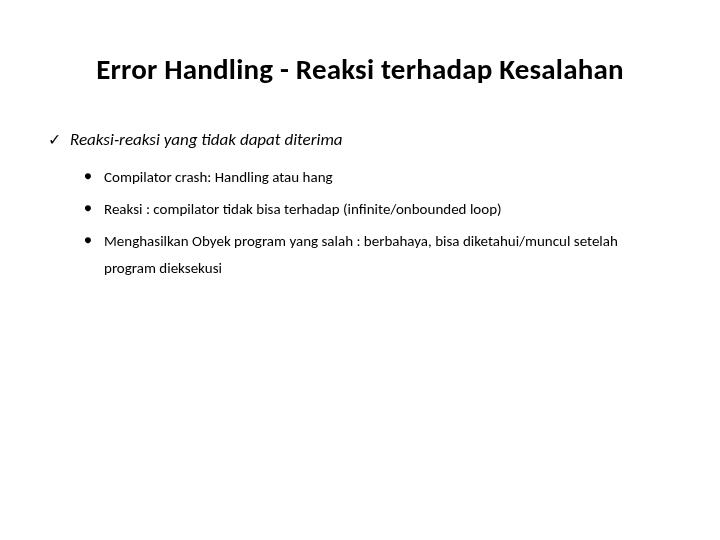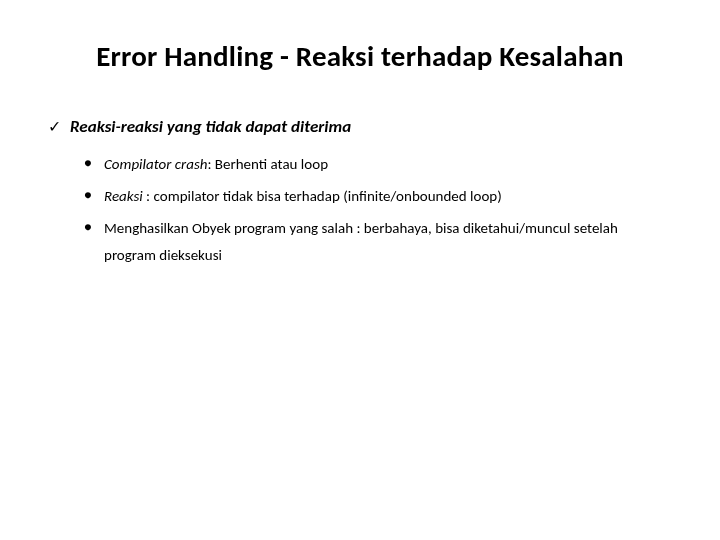--- a/index.html
+++ b/index.html
@@ -9,20 +9,21 @@
     height: 540px;
     background: #ffffff;
     font-family: Calibri, "Segoe UI", Arial, sans-serif;
     color: #000;
   }
   .slide {
     box-sizing: border-box;
     width: 720px;
     height: 472px;
     padding: 28px 48px 0 48px;
+    margin-top: 13px;
   }
   .title {
     font-size: 29px;
     font-weight: 700;
     text-align: center;
     margin: 10px 0 42px 0;
     letter-spacing: 0.2px;
   }
   .intro {
     font-size: 16.5px;
@@ -35,21 +36,21 @@
   }
   .check-icon {
     width: 22px;
     flex: 0 0 22px;
     font-size: 16px;
     line-height: 1;
   }
   .section-heading {
     font-size: 17px;
     font-style: italic;
-    font-weight: 700;
+    font-weight: 400;
   }
   .bullets {
     margin: 0 0 0 36px;
     padding: 0;
     list-style: none;
   }
   .bullets li {
     display: flex;
     align-items: flex-start;
     font-size: 15px;
@@ -59,41 +60,40 @@
   .dot-icon {
     width: 20px;
     flex: 0 0 20px;
     font-size: 13px;
     line-height: 1.9;
   }
   .bullet-body {
     flex: 1;
   }
   .lead-italic {
-    font-style: italic;
   }
 </style>
 </head>
 <body>
 
 <div class="slide">
 
   <h1 class="title">Error Handling - Reaksi terhadap Kesalahan</h1>
 
 
   <div class="section-row">
     <span class="check-icon">✓</span>
     <span class="section-heading">Reaksi-reaksi yang tidak dapat diterima</span>
   </div>
 
   <ul class="bullets">
     <li>
       <span class="dot-icon">●</span>
       <span class="bullet-body">
-        <span class="lead-italic">Compilator crash</span><span>: Berhenti atau loop</span>
+        <span class="lead-italic">Compilator crash</span><span>: Handling atau hang</span>
       </span>
     </li>
     <li>
       <span class="dot-icon">●</span>
       <span class="bullet-body">
         <span class="lead-italic">Reaksi</span><span> : compilator tidak bisa terhadap (infinite/onbounded loop)</span>
       </span>
     </li>
     <li>
       <span class="dot-icon">●</span>

